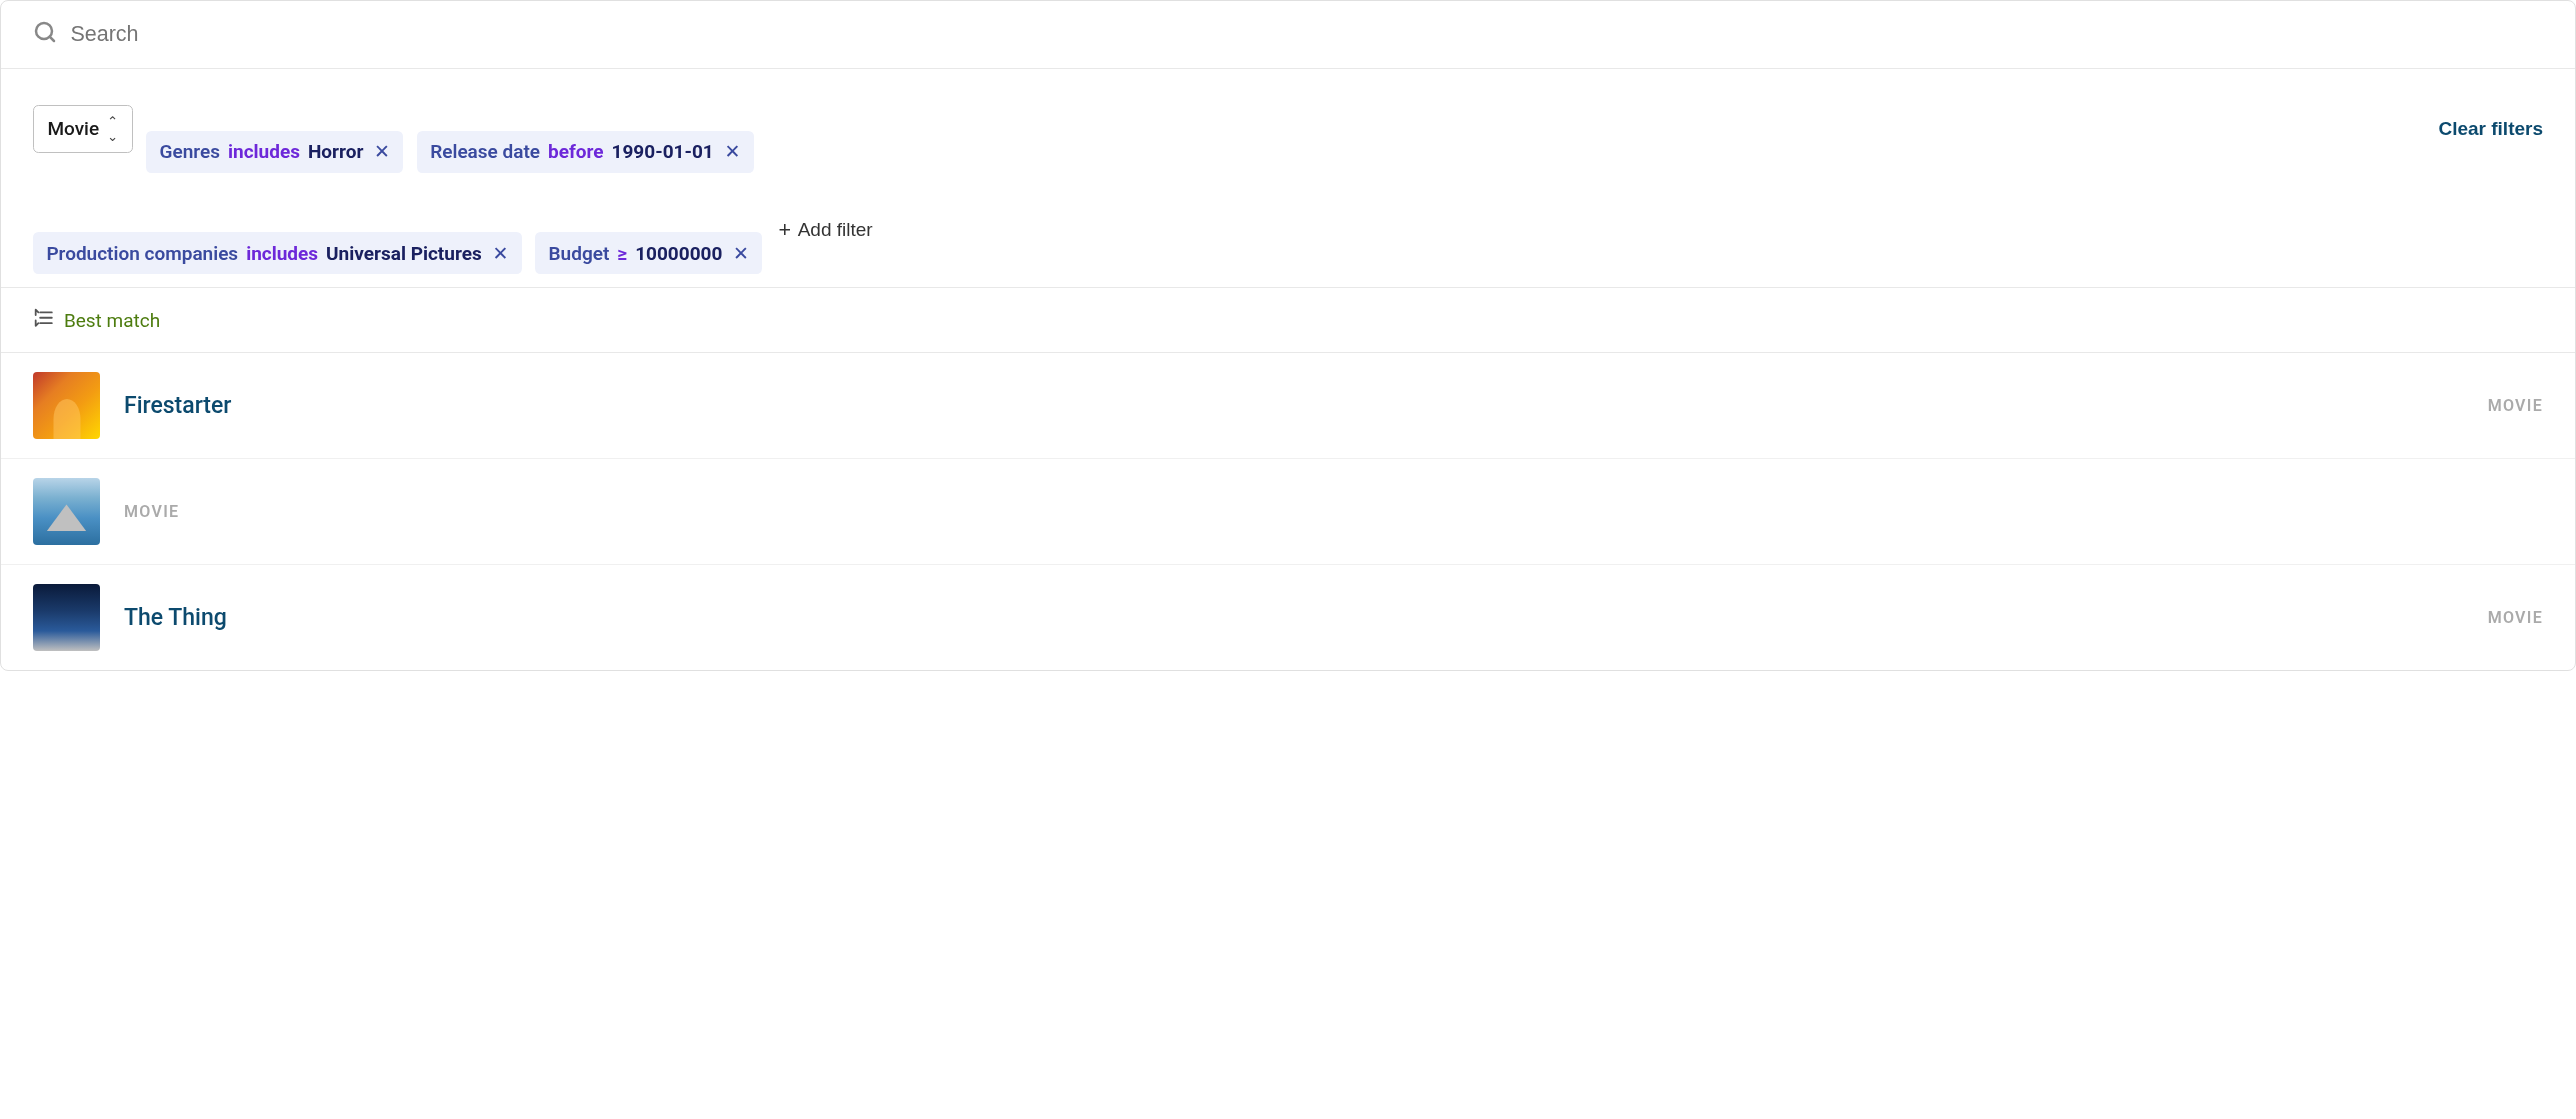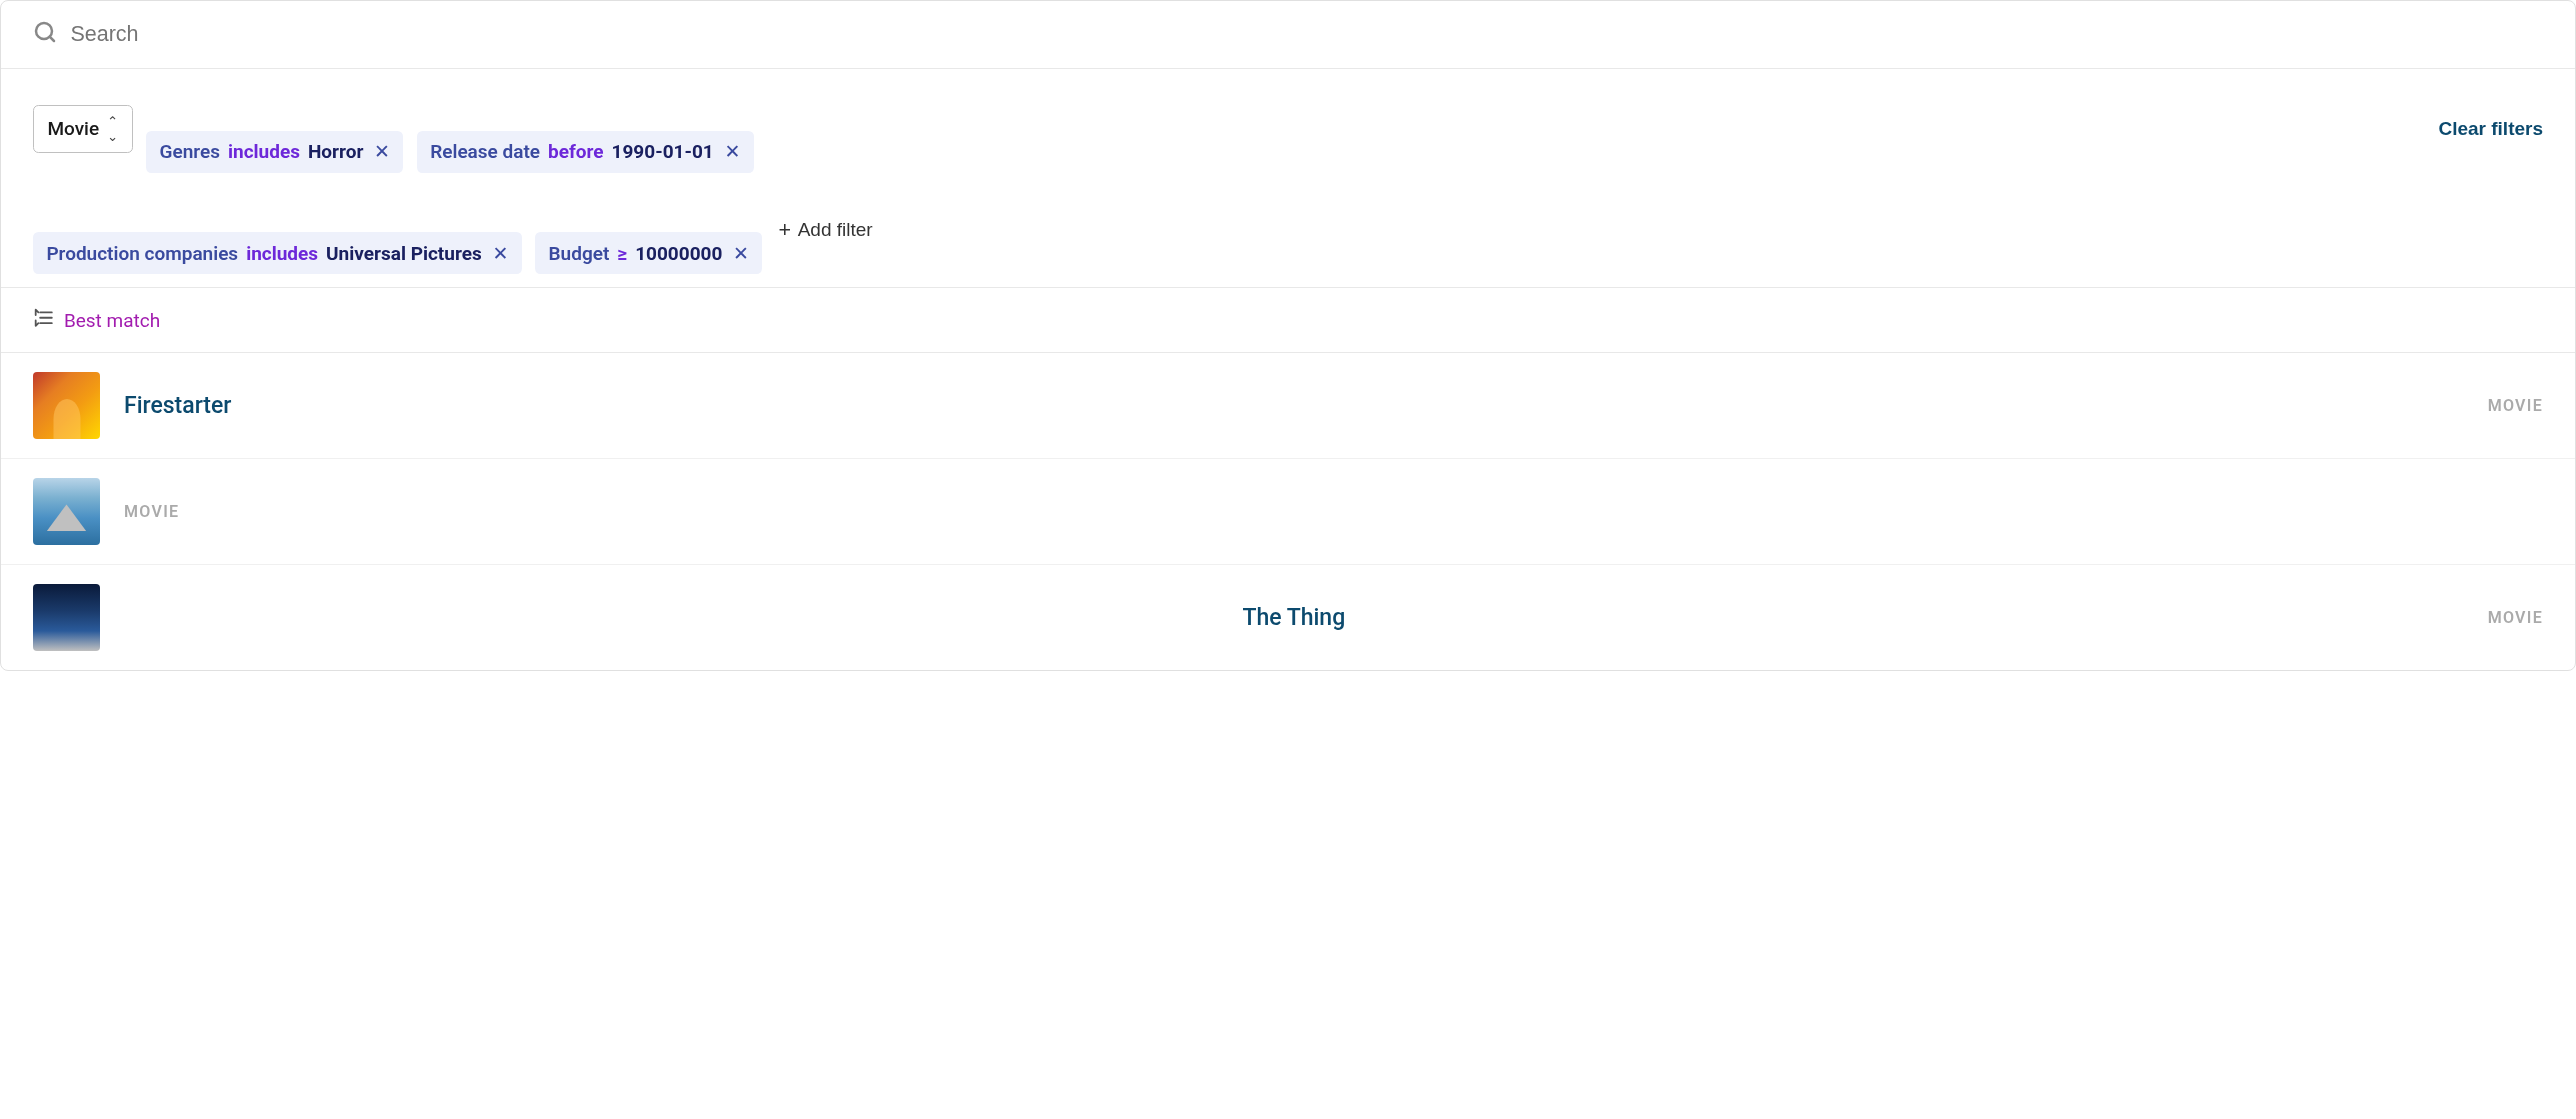--- a/index.html
+++ b/index.html
@@ -164,40 +164,39 @@
       border-bottom: 0.7px solid #e8e8e8;
     }
 
     .sort-icon {
       color: #555;
       font-size: 17.4px;
     }
 
     .sort-label {
       font-size: 19px;
-      color: #a21caf;
+      color: #4d7c0f;
     }
 
     
     .results-list {
       display: flex;
       flex-direction: column;
     }
 
     .result-item {
       display: flex;
       align-items: center;
       padding: 19px 32px;
       border-bottom: 0.7px solid #f0f0f0;
       gap: 24px;
     }
 
     .result-item:last-child {
       border-bottom: none;
-      text-align: center;
     }
 
     .result-thumbnail {
       width: 67px;
       height: 67px;
       border-radius: 4px;
       overflow: hidden;
       flex-shrink: 0;
       background: #ddd;
       display: flex;

